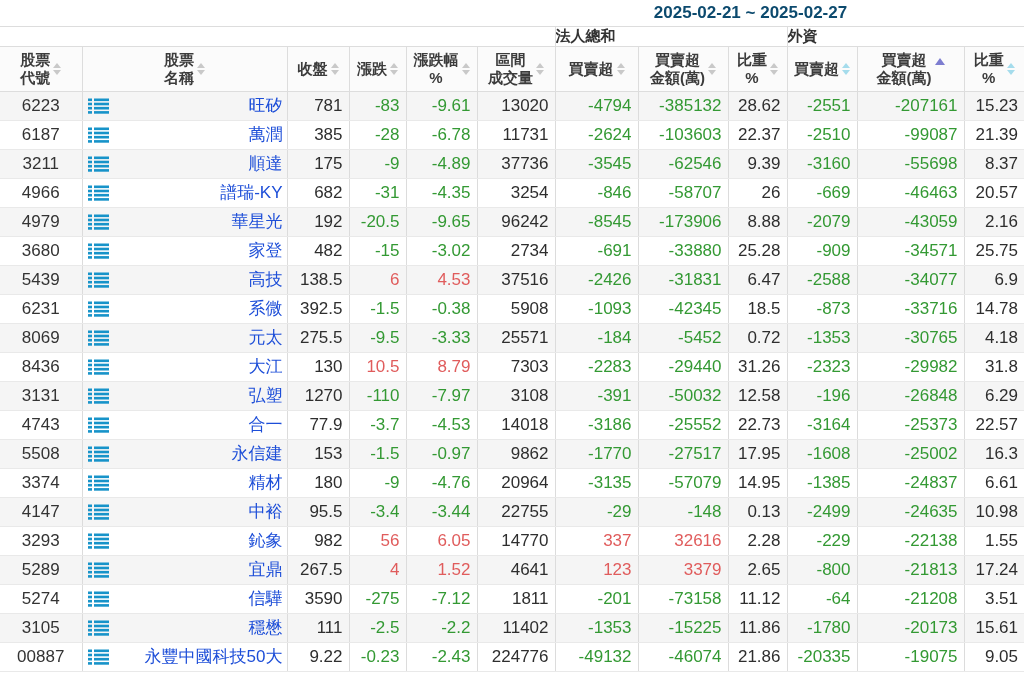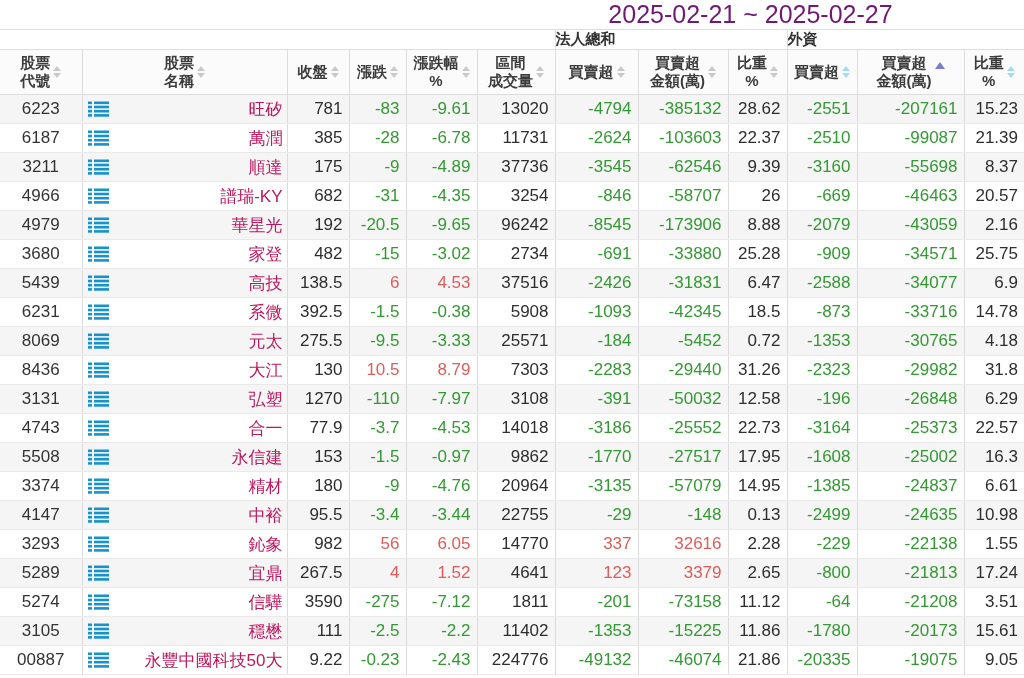--- a/index.html
+++ b/index.html
@@ -2,21 +2,21 @@
 <html><head>
 <meta charset="utf-8">
 <style>
   html,body{margin:0;padding:0;background:#fff;width:1024px;height:678px;overflow:hidden;
     font-family:"Liberation Sans","DejaVu Sans",sans-serif;}
   table{border-collapse:collapse;table-layout:fixed;width:1024px;}
   td,th{padding:0;margin:0;overflow:hidden;white-space:nowrap;box-sizing:border-box;}
 
   
   tr.date-row td{border:none;border-bottom:1px solid #ddd;height:26px;}
-  td.date-cell{text-align:center;font-size:25px;color:#701a75;font-weight:400;}
+  td.date-cell{text-align:center;font-size:17px;color:#0c4a6e;font-weight:700;}
   tr.group-row td{border:none;border-bottom:1px solid #ddd;height:20px;}
   tr.group-row td.group{border-left:1px solid #ddd;text-align:left;
     font-size:15px;color:#333;font-weight:600;}
   tr.cols-row th{border:1px solid #ddd;border-top:none;height:45px;
     background:#fbfbfb;font-size:15px;color:#3c3c3c;font-weight:600;vertical-align:middle;}
   tr.cols-row th:first-child{border-left:none;}
   tr.cols-row th:last-child{border-right:none;}
   .hwrap{display:flex;align-items:center;justify-content:center;gap:3px;}
   .htext{line-height:1.18;text-align:center;}
   th.cyan{color:#2cb3d6;}
@@ -37,21 +37,21 @@
   tbody td:first-child{border-left:none;}
   tbody td:last-child{border-right:none;}
   tbody tr.shade td{background:#f5f5f5;}
   td.code{text-align:center;color:#333;}
   td.num{text-align:right;padding-right:6px;}
   td.neg{color:#339933;}
   td.pos{color:#e05c5c;}
   td.namecell{padding:0 4px 0 5px;}
   .namewrap{display:flex;align-items:center;}
   .licon{display:inline-flex;cursor:pointer;flex:0 0 auto;}
-  .sname{margin-left:auto;color:#be185d;cursor:pointer;text-decoration:none;}
+  .sname{margin-left:auto;color:#1d4ed8;cursor:pointer;text-decoration:none;}
 </style>
 </head>
 <body>
 
 <table>
   <colgroup>
     <col style="width:82px">
       <col style="width:205px">
       <col style="width:62px">
       <col style="width:57px">

